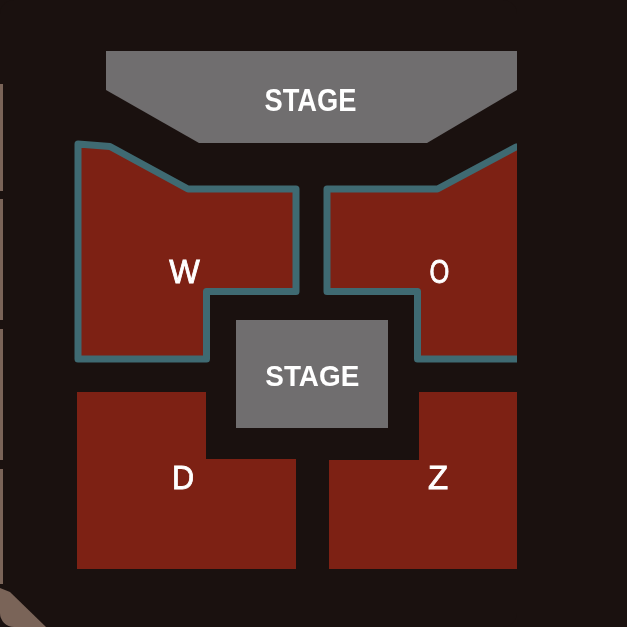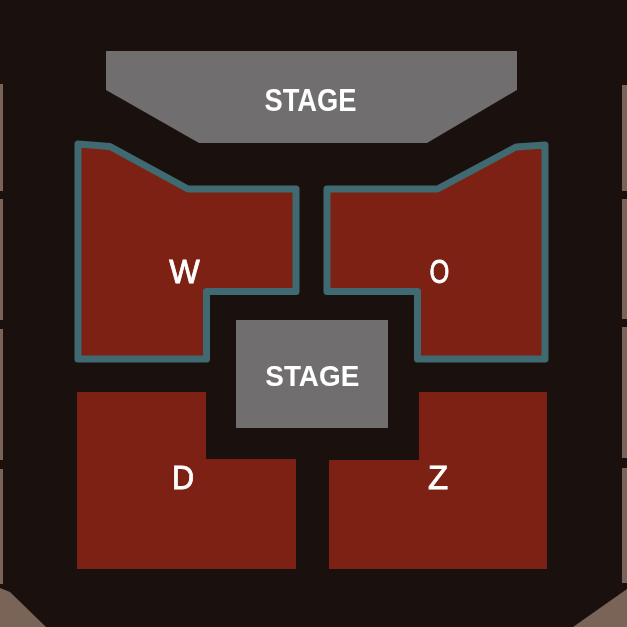--- a/index.html
+++ b/index.html
@@ -1,16 +1,16 @@
 <!DOCTYPE html>
 <html><head>
 <meta charset="utf-8">
 <style>
   html,body{margin:0;padding:0;background:#1a110f;}
-  #wrap{position:relative;width:627px;height:627px;overflow:hidden;background:#1a110f;}
+  #wrap{position:relative;width:517px;height:627px;overflow:hidden;background:#1a110f;border-radius:14px;}
   svg{display:block;}
   text{font-family:"Liberation Sans", sans-serif;font-weight:bold;fill:#ffffff;}
 </style>
 </head>
 <body>
 <div id="wrap">
 <svg width="627" height="627" viewBox="0 0 627 627" style="filter:blur(0.7px)">
   <rect x="0" y="0" width="627" height="627" fill="#1a110f"></rect>
 
   <g fill="#7a6458">

